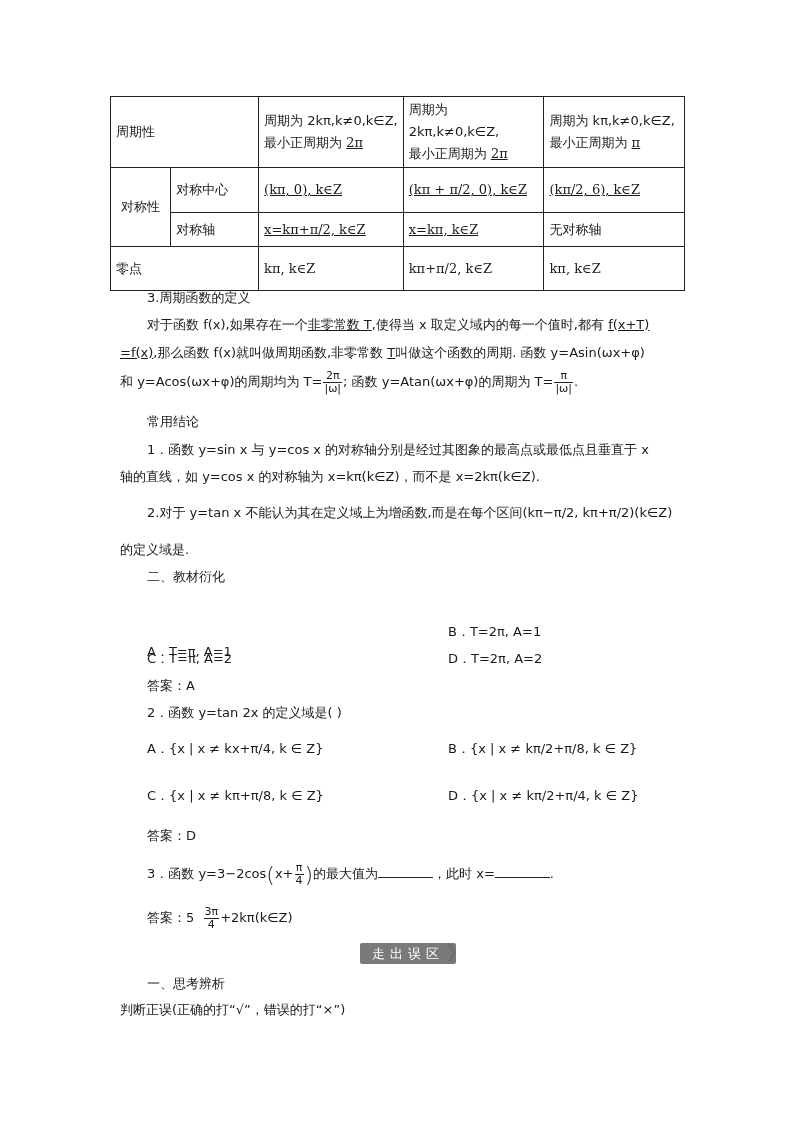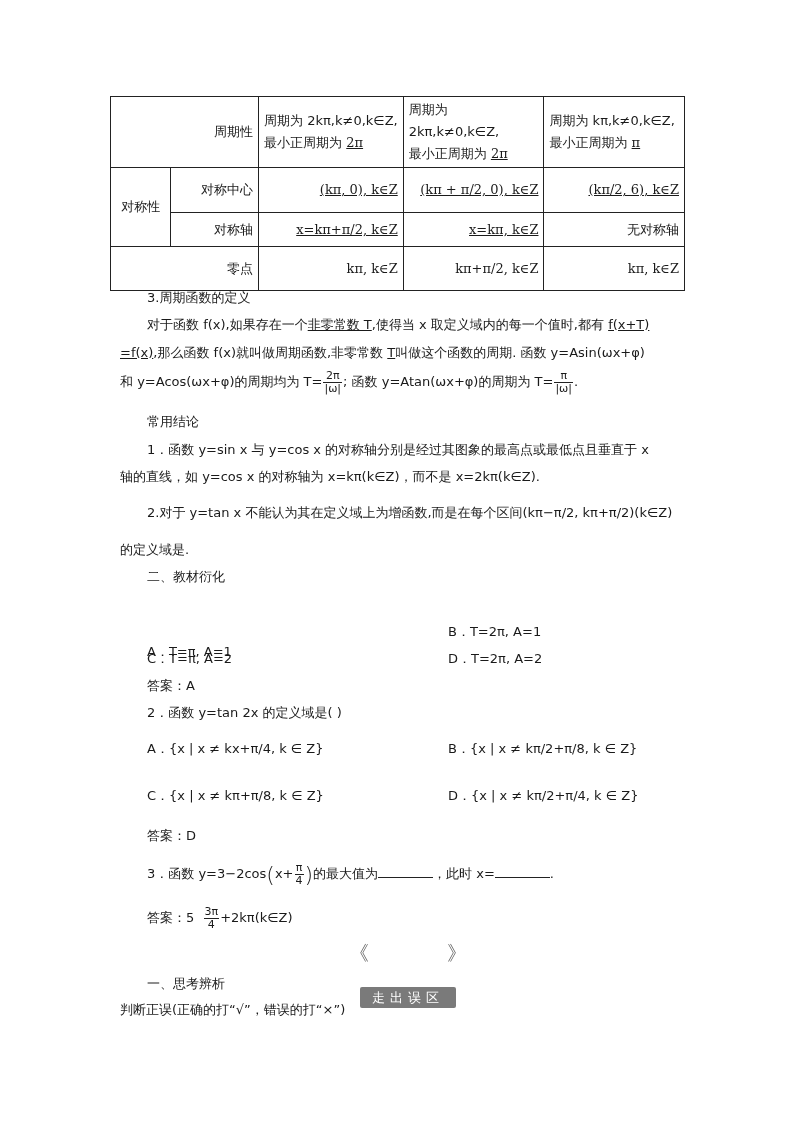--- a/index.html
+++ b/index.html
@@ -10,21 +10,21 @@
   }
   .page { position: absolute; left: 0; top: 0; width: 794px; height: 1123px; }
   .u { text-decoration: underline; }
 
   
   table.props {
     position: absolute; left: 110px; top: 96px; width: 575px;
     border-collapse: collapse; font-size: 13px;
   }
   table.props td {
-    border: 1px solid #222; padding: 2px 5px; text-align: right; vertical-align: middle;
+    border: 1px solid #222; padding: 2px 5px; text-align: left; vertical-align: middle;
     line-height: 22px;
   }
   table.props td.left { text-align: left; }
   .frac { display: inline-block; vertical-align: middle; text-align: center; font-size: 11px; line-height: 12px; margin: 0 1px; }
   .frac .n { display: block; border-bottom: 1px solid #222; padding: 0 1px; }
   .frac .d { display: block; padding: 0 1px; }
   .paren { font-size: 22px; vertical-align: middle; font-weight: lighter; line-height: 20px; }
 
   .line { position: absolute; left: 120px; font-size: 13px; white-space: nowrap; line-height: 20px; }
   .indent { left: 147px; }
@@ -33,21 +33,20 @@
   .blank { display: inline-block; width: 55px; border-bottom: 1px solid #222; height: 12px; vertical-align: baseline; }
 
   .banner {
     position: absolute; left: 352px; top: 941px; width: 112px; height: 25px;
   }
   .banner .box {
     position: absolute; left: 8px; top: 2px; width: 96px; height: 21px;
     background: #7a7a7a; color: #fff; text-align: center; line-height: 21px;
     font-family: "DejaVu Sans", "Liberation Sans", sans-serif; font-size: 13px; letter-spacing: 5px;
     border-radius: 2px;
-    margin-top: 44px;
   }
   .banner .chev { position: absolute; top: 0px; font-size: 20px; color: #666; line-height: 25px; font-family: "DejaVu Sans", sans-serif; }
   .banner .chev.l { left: -3px; }
   .banner .chev.r { right: -3px; }
   .cjk { font-family: "DejaVu Sans", "Liberation Sans", sans-serif; }
 </style>
 </head>
 <body>
 
 <div class="page">

